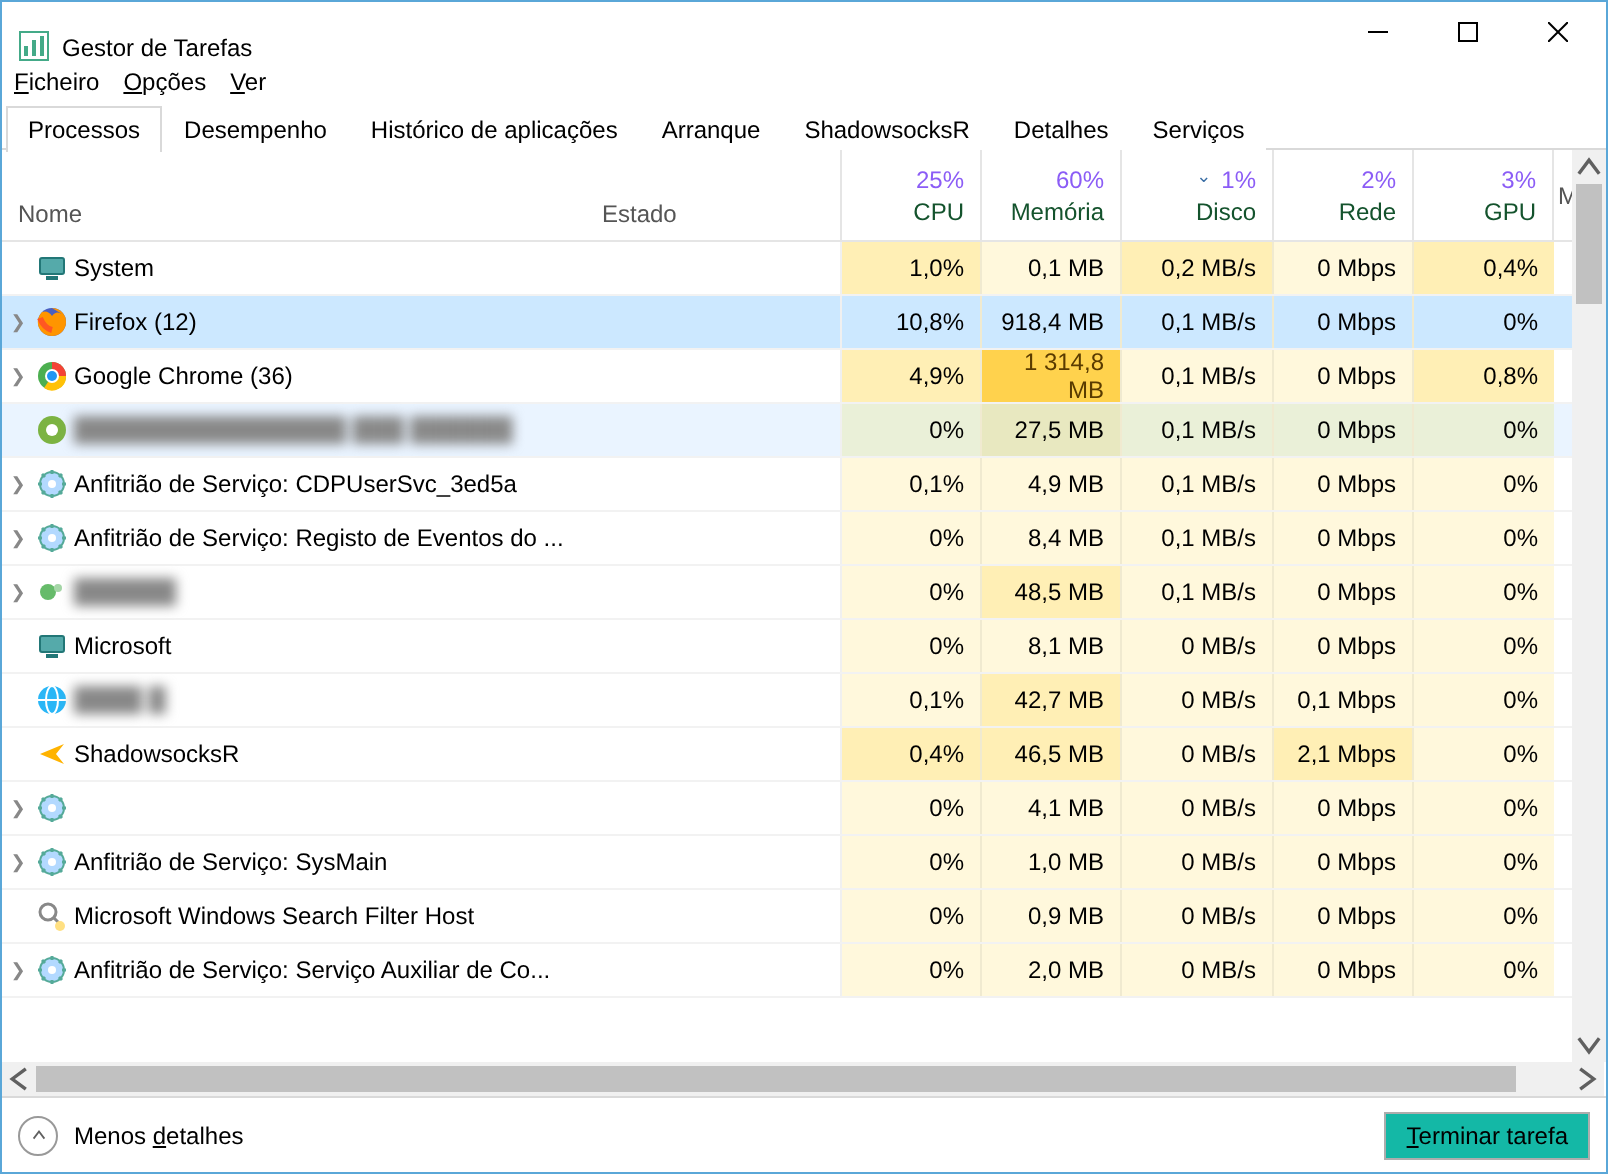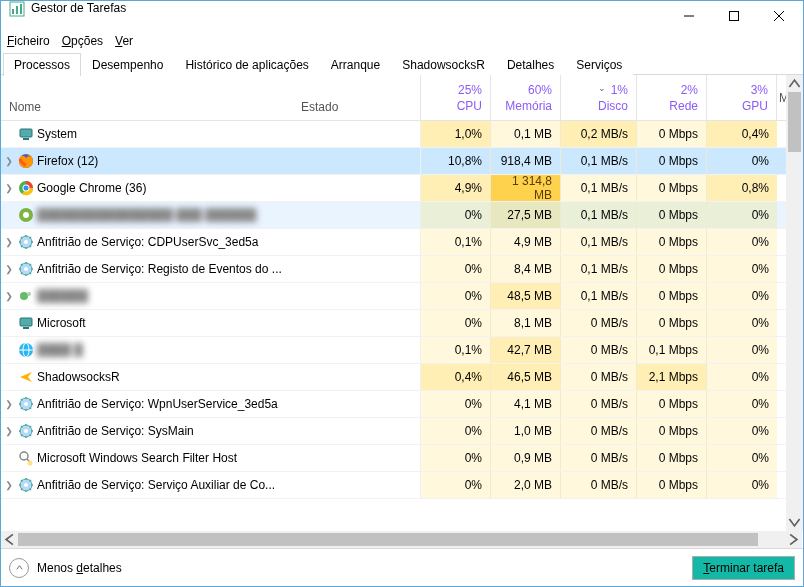--- a/index.html
+++ b/index.html
@@ -1,18 +1,18 @@
 <!DOCTYPE html>
 <html><head>
 <meta charset="utf-8">
 <style>
 * { margin: 0; padding: 0; box-sizing: border-box; font-family: "Segoe UI", Tahoma, sans-serif; font-size: 12px; }
 body { background: #fff; width: 804px; height: 587px; overflow: hidden; border: 1px solid #5aa7d8; display: flex; flex-direction: column; }
 
-.titlebar { height: 30px; display: flex; align-items: flex-start; padding: 0 2px 0 8px; background: #fff; }
+.titlebar { height: 30px; display: flex; align-items: flex-end; padding: 0 2px 0 8px; background: #fff; }
 .titlebar .app-icon { width: 16px; height: 16px; margin-right: 6px; }
 .titlebar .title { flex: 1; color: #000; }
 .titlebar .win-btn { width: 45px; height: 30px; display: flex; align-items: center; justify-content: center; }
 .titlebar .win-btn svg { width: 10px; height: 10px; }
 
 .menubar { height: 20px; display: flex; align-items: center; padding: 0 6px; gap: 12px; }
 .menubar span { color: #000; }
 .menubar span u { text-decoration: underline; }
 
 .tabs { display: flex; border-bottom: 1px solid #d9d9d9; height: 24px; align-items: flex-end; padding: 0 2px; }
@@ -23,21 +23,21 @@
 .header-row { height: 46px; border-bottom: 1px solid #e5e5e5; }
 .col-name { width: 300px; padding-left: 8px; text-align: left; }
 .col-state { width: 120px; text-align: left; border-right: 1px solid #e5e5e5; }
 .col { width: 70px; text-align: right; padding-right: 8px; border-right: 1px solid #e5e5e5; }
 .col.disk { width: 76px; }
 .col.final { width: 14px; padding-right: 2px; }
 .header-row .col, .header-row .col-name, .header-row .col-state { color: #555; display: flex; flex-direction: column; justify-content: center; height: 100%; }
 .header-row .col { align-items: flex-end; }
 .header-row .col-name, .header-row .col-state { justify-content: flex-end; padding-bottom: 6px; }
 .header-row .pct { color: #8b5cf6; }
-.header-row .lbl { color: #8b5cf6; margin-top: 2px; }
+.header-row .lbl { color: #14532d; margin-top: 2px; }
 .chevron-hdr { color: #3a6ea5; font-size: 9px; margin-right: 2px; align-self: flex-start; }
 
 .body { flex: 1; overflow: hidden; position: relative; }
 .rows { overflow: hidden; }
 .row { height: 27px; border-bottom: 1px solid #f2f2f2; }
 .row .expander { width: 16px; text-align: center; color: #888; font-size: 9px; }
 .row .icon { width: 18px; height: 16px; display: flex; align-items: center; justify-content: center; }
 .row .name { flex: 1; padding-left: 2px; white-space: nowrap; overflow: hidden; text-overflow: ellipsis; }
 .row .leftblock { width: 300px; display: flex; align-items: center; height: 100%; }
 .row .stateblock { width: 120px; border-right: 1px solid #f0f0f0; height: 100%; }
@@ -341,21 +341,20 @@
       <div class="row ">
         <div class="leftblock">
           <div class="expander">❯</div>
           <div class="icon">
             <svg viewBox="0 0 16 16">
               <circle cx="8" cy="8" r="6" fill="#b3d9ff" stroke="#5a9"></circle>
               <circle cx="8" cy="8" r="2" fill="#fff"></circle>
               <path d="M8 1 L8 3 M8 13 L8 15 M1 8 L3 8 M13 8 L15 8 M3 3 L4.5 4.5 M11.5 11.5 L13 13 M3 13 L4.5 11.5 M11.5 4.5 L13 3" stroke="#5a9" stroke-width="1.5"></path>
             </svg>
           </div>
-          <div class="name">Anfitrião de Serviço: WpnUserService_3ed5a</div>
         </div>
         <div class="stateblock"></div>
         <div class="cell h0">0%</div>
         <div class="cell h0">4,1 MB</div>
         <div class="cell disk h0">0 MB/s</div>
         <div class="cell h0">0 Mbps</div>
         <div class="cell h0" style="border-right:none">0%</div>
       </div>
       <div class="row ">
         <div class="leftblock">

